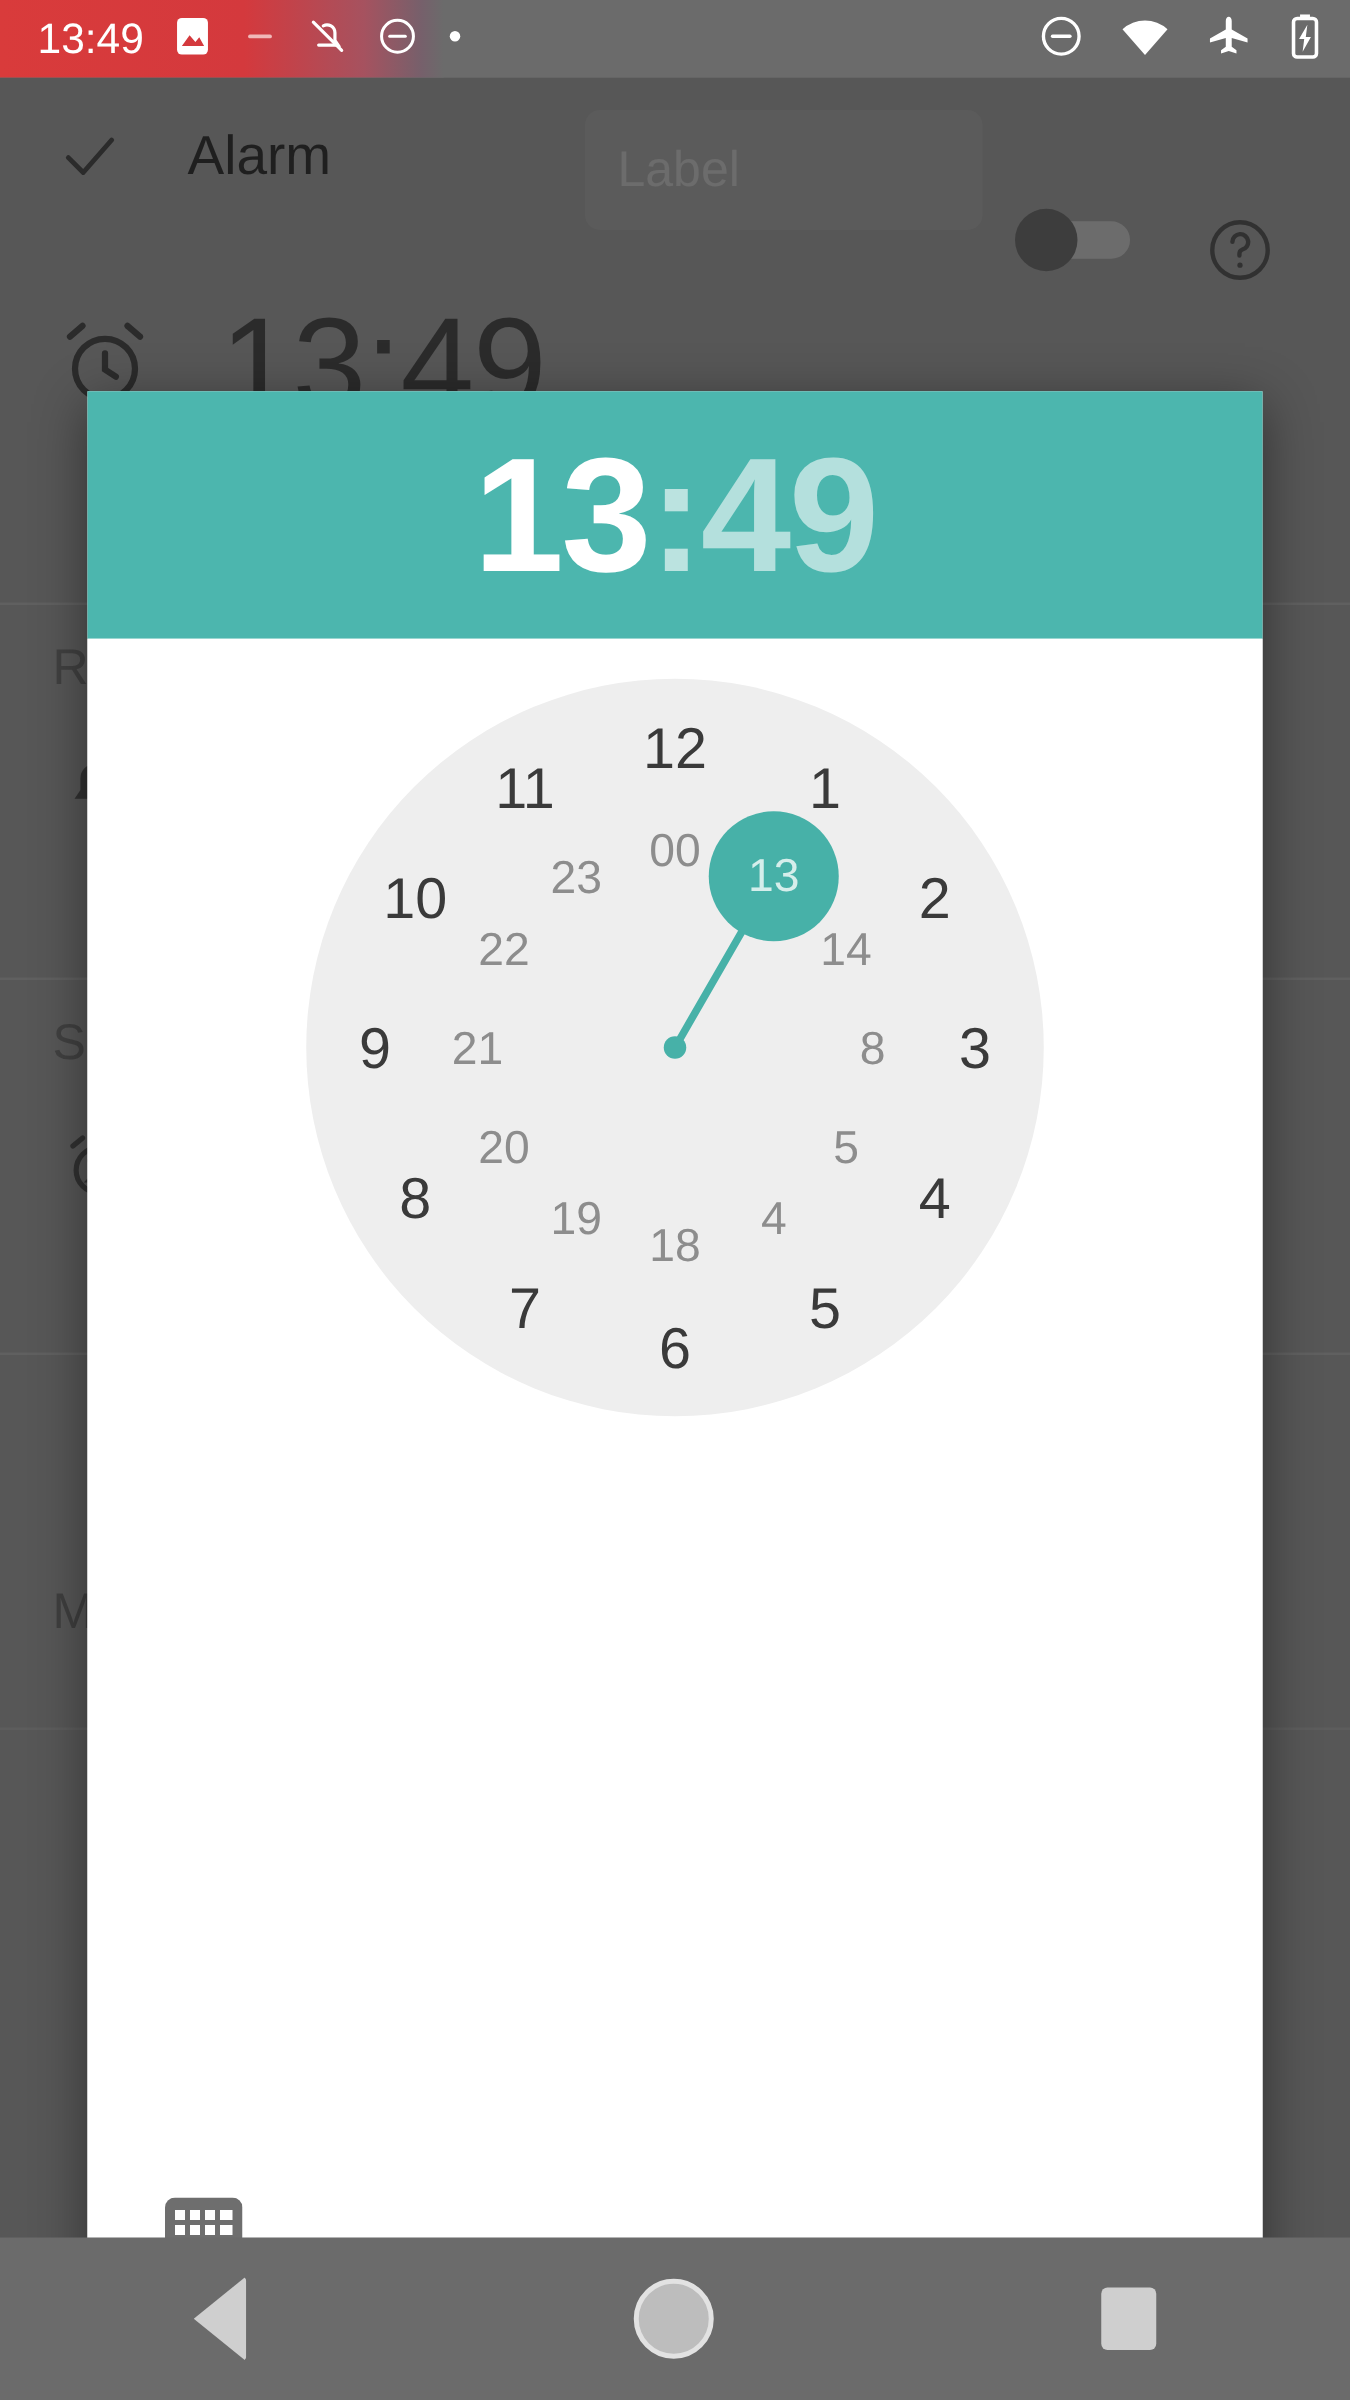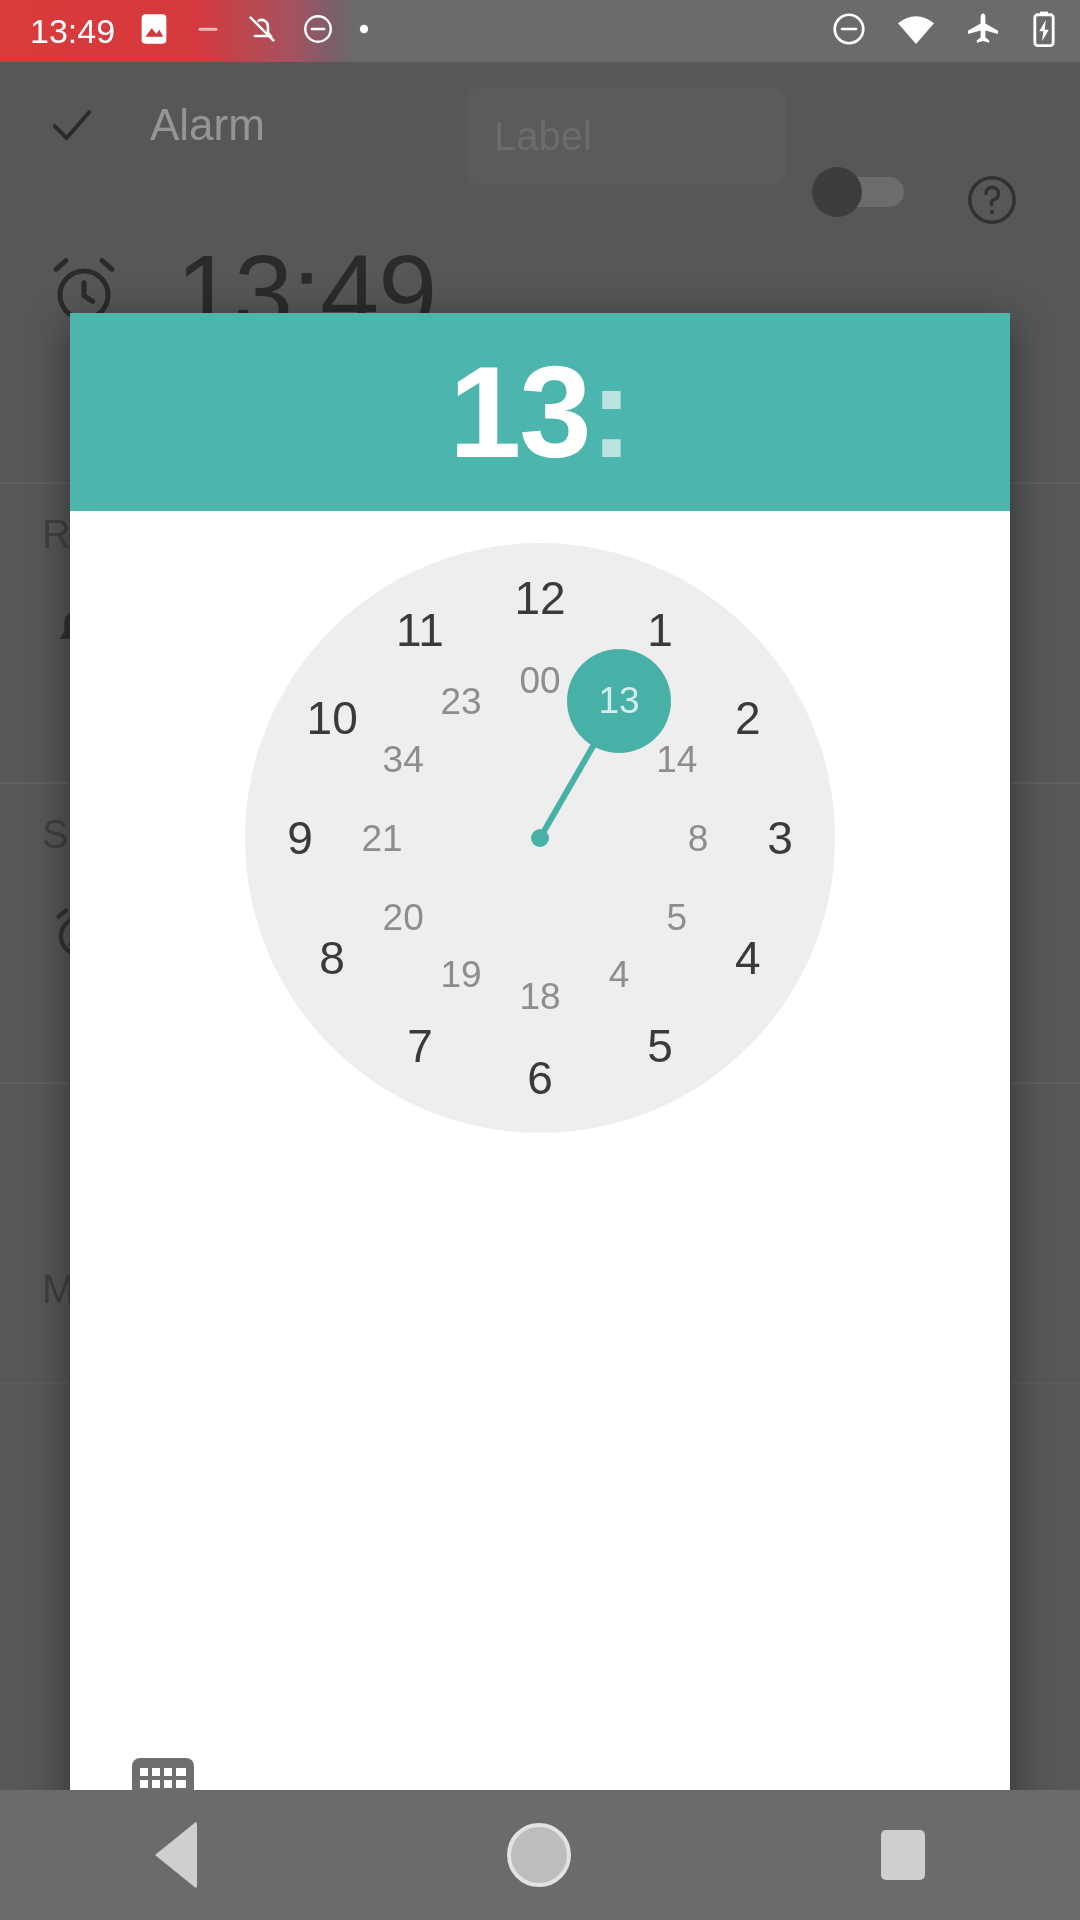--- a/index.html
+++ b/index.html
@@ -76,21 +76,21 @@
     display: flex;
     align-items: center;
   }
   .bg-check {
     margin-left: 46px;
     width: 52px; height: 52px;
     display: flex; align-items: center; justify-content: center;
   }
   .bg-title {
     margin-left: 52px;
-    color: #e5e5e5;
+    color: #000000;
     font-size: 44px;
     font-weight: 400;
     opacity: 0.88;
   }
   .bg-labelfield {
     position: absolute;
     left: 468px; top: 26px;
     width: 318px; height: 96px;
     background: rgba(255,255,255,0.055);
     border-radius: 12px;
@@ -446,20 +446,21 @@
   </div>
 
   <div class="scrim"></div>
 
   <div class="dialog">
 
     <div class="dlg-header">
       <div class="dlg-time">
         <span class="t-hour">13</span>
         <span class="t-colon">:</span>
+        <span class="t-min">49</span>
       </div>
     </div>
 
     <div class="dlg-body">
 
       <div class="clockwrap">
         <div class="clockface" id="clockface">
           <div class="hubdot" id="hubdot" style="left: 295px; top: 295px;"></div>
         <div class="num outer" style="left: 295px; top: 55px;">12</div>
             <div class="num outer" style="left: 415px; top: 87.1539px;">1</div>
@@ -475,21 +476,21 @@
             <div class="num outer" style="left: 175px; top: 87.1539px;">11</div>
             <div class="num inner" style="left: 295px; top: 137px;">00</div>
             <div class="num inner" style="left: 431.832px; top: 216px;">14</div>
             <div class="num inner" style="left: 453px; top: 295px;">8</div>
             <div class="num inner" style="left: 431.832px; top: 374px;">5</div>
             <div class="num inner" style="left: 374px; top: 431.832px;">4</div>
             <div class="num inner" style="left: 295px; top: 453px;">18</div>
             <div class="num inner" style="left: 216px; top: 431.832px;">19</div>
             <div class="num inner" style="left: 158.168px; top: 374px;">20</div>
             <div class="num inner" style="left: 137px; top: 295px;">21</div>
-            <div class="num inner" style="left: 158.168px; top: 216px;">34</div>
+            <div class="num inner" style="left: 158.168px; top: 216px;">22</div>
             <div class="num inner" style="left: 216px; top: 158.168px;">23</div>
             <div class="handline" style="left: 295px; top: 292px; width: 158px; transform: rotate(-60deg);"></div>
             <div class="selector" style="left: 374px; top: 158.168px;">
               <span>13</span>
             </div>
           </div>
       </div>
 
       <div class="kbd-btn">
         <svg width="62" height="46" viewBox="0 0 31 23">

